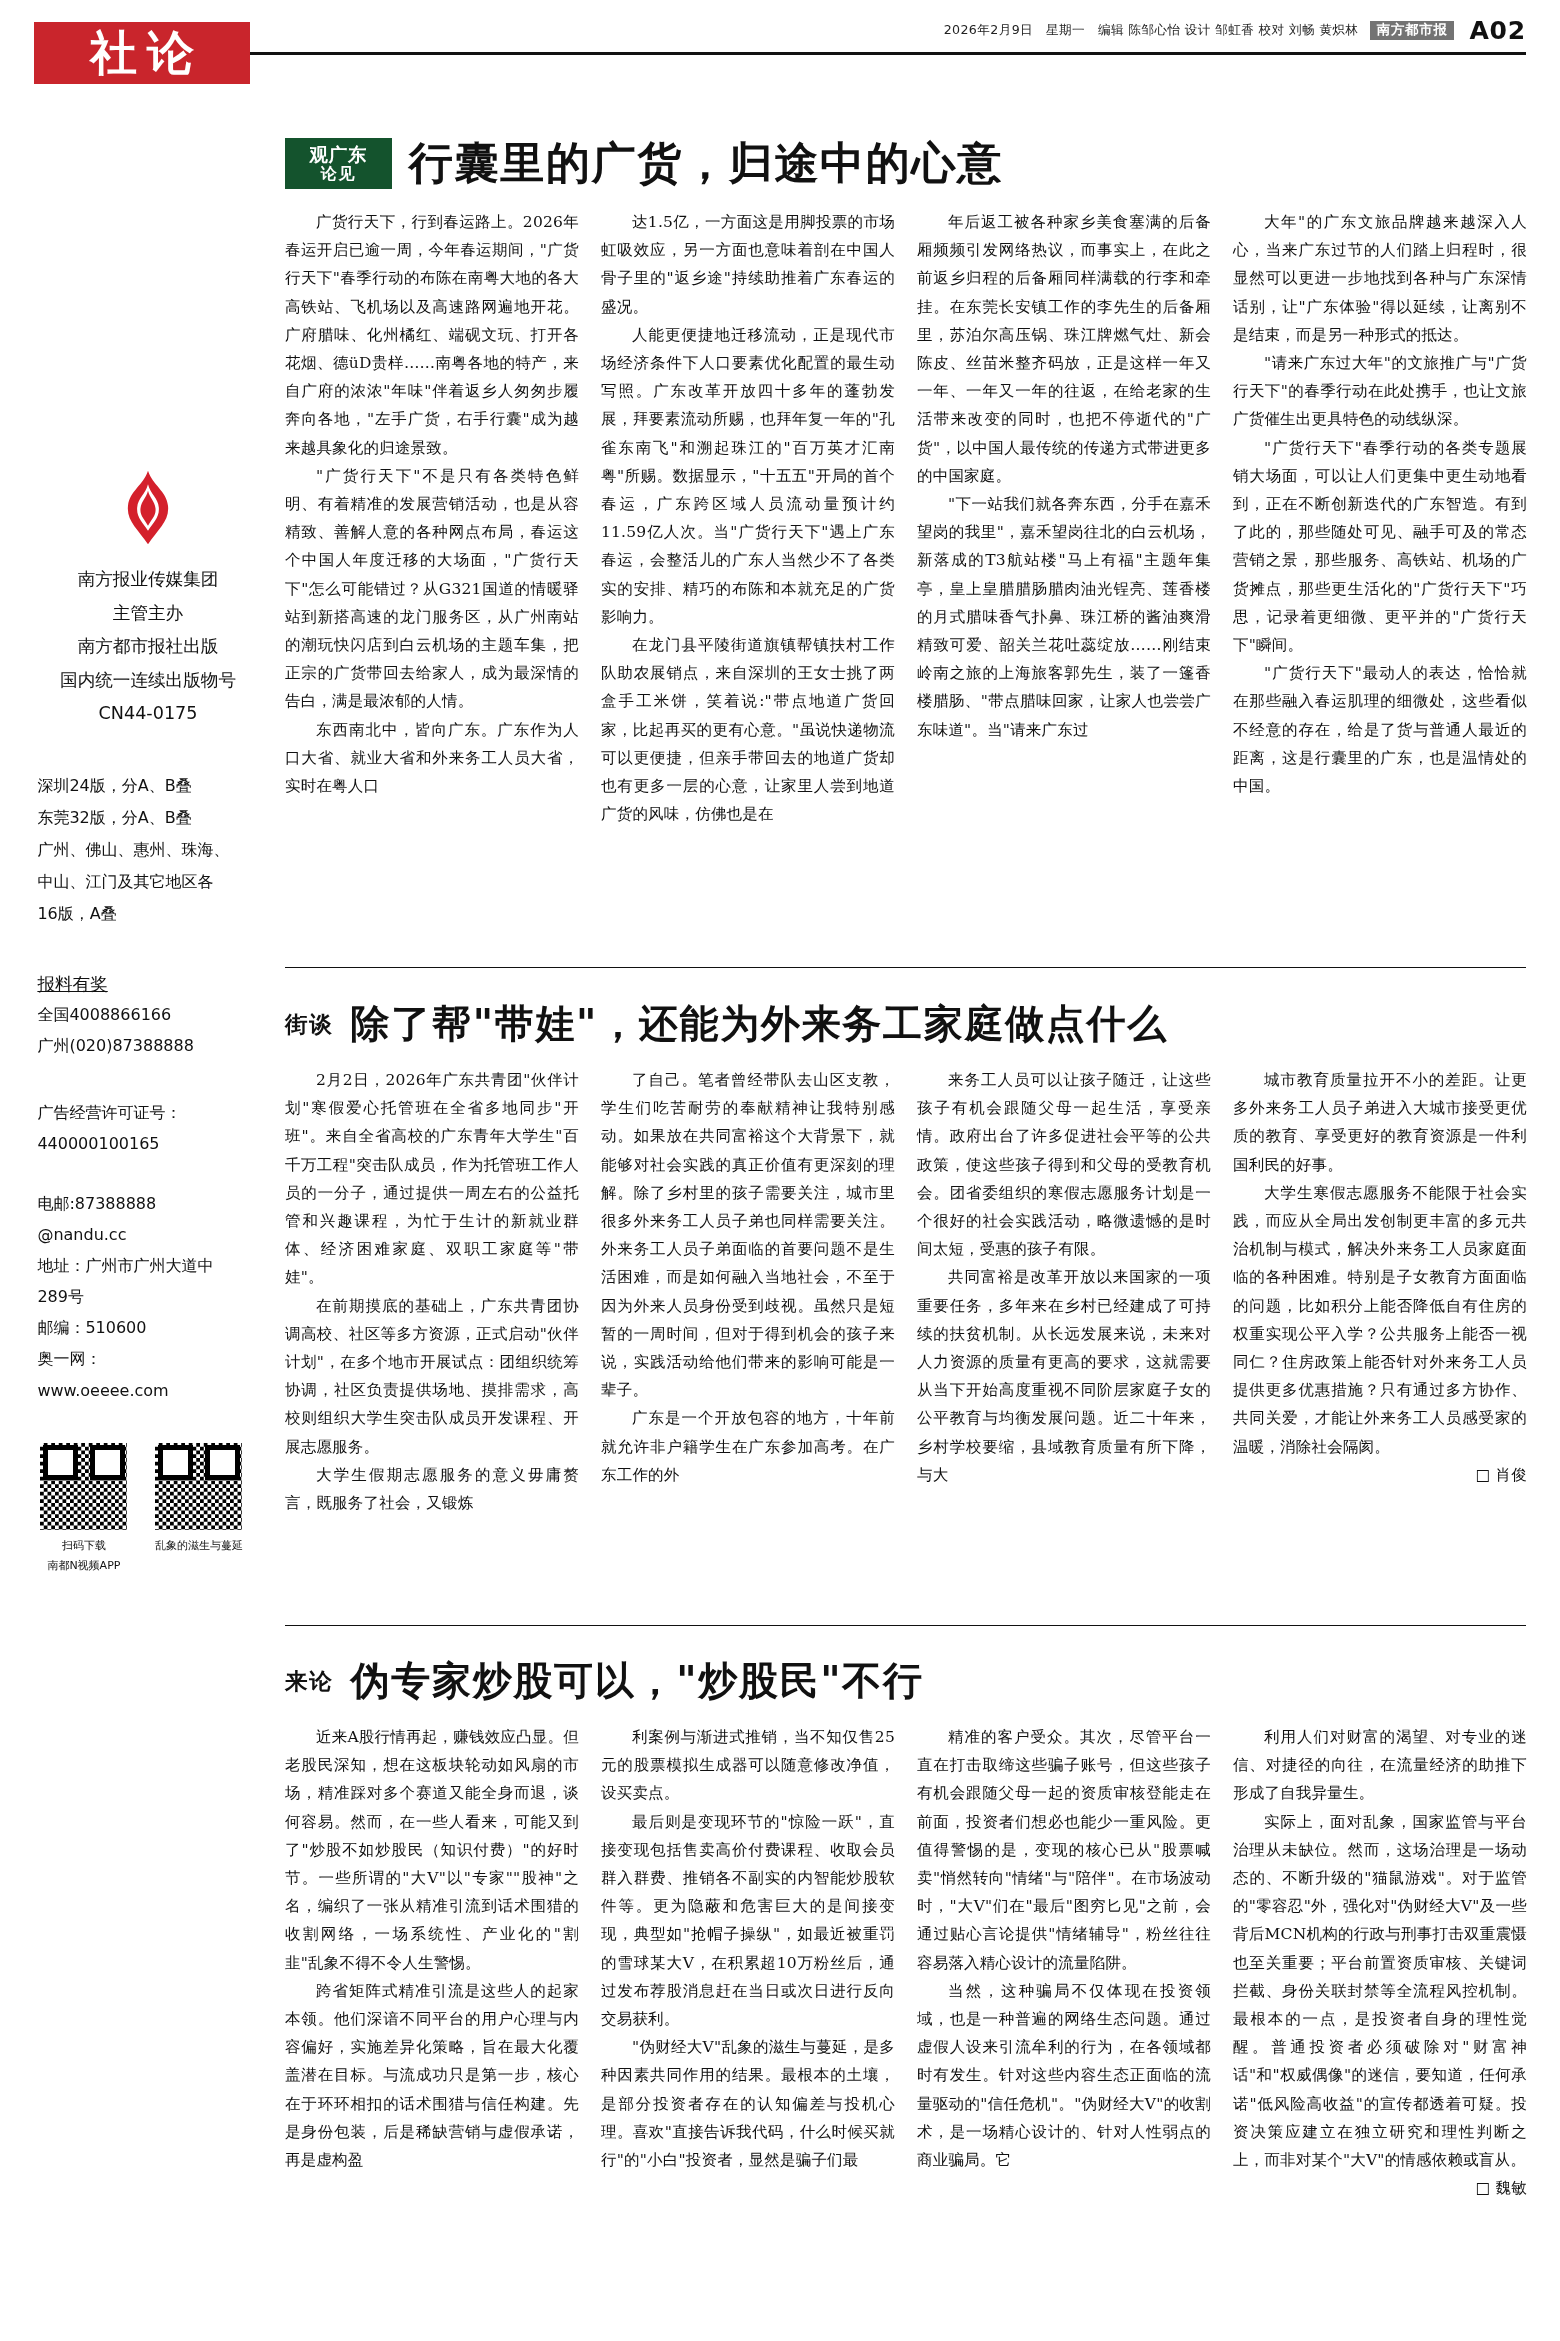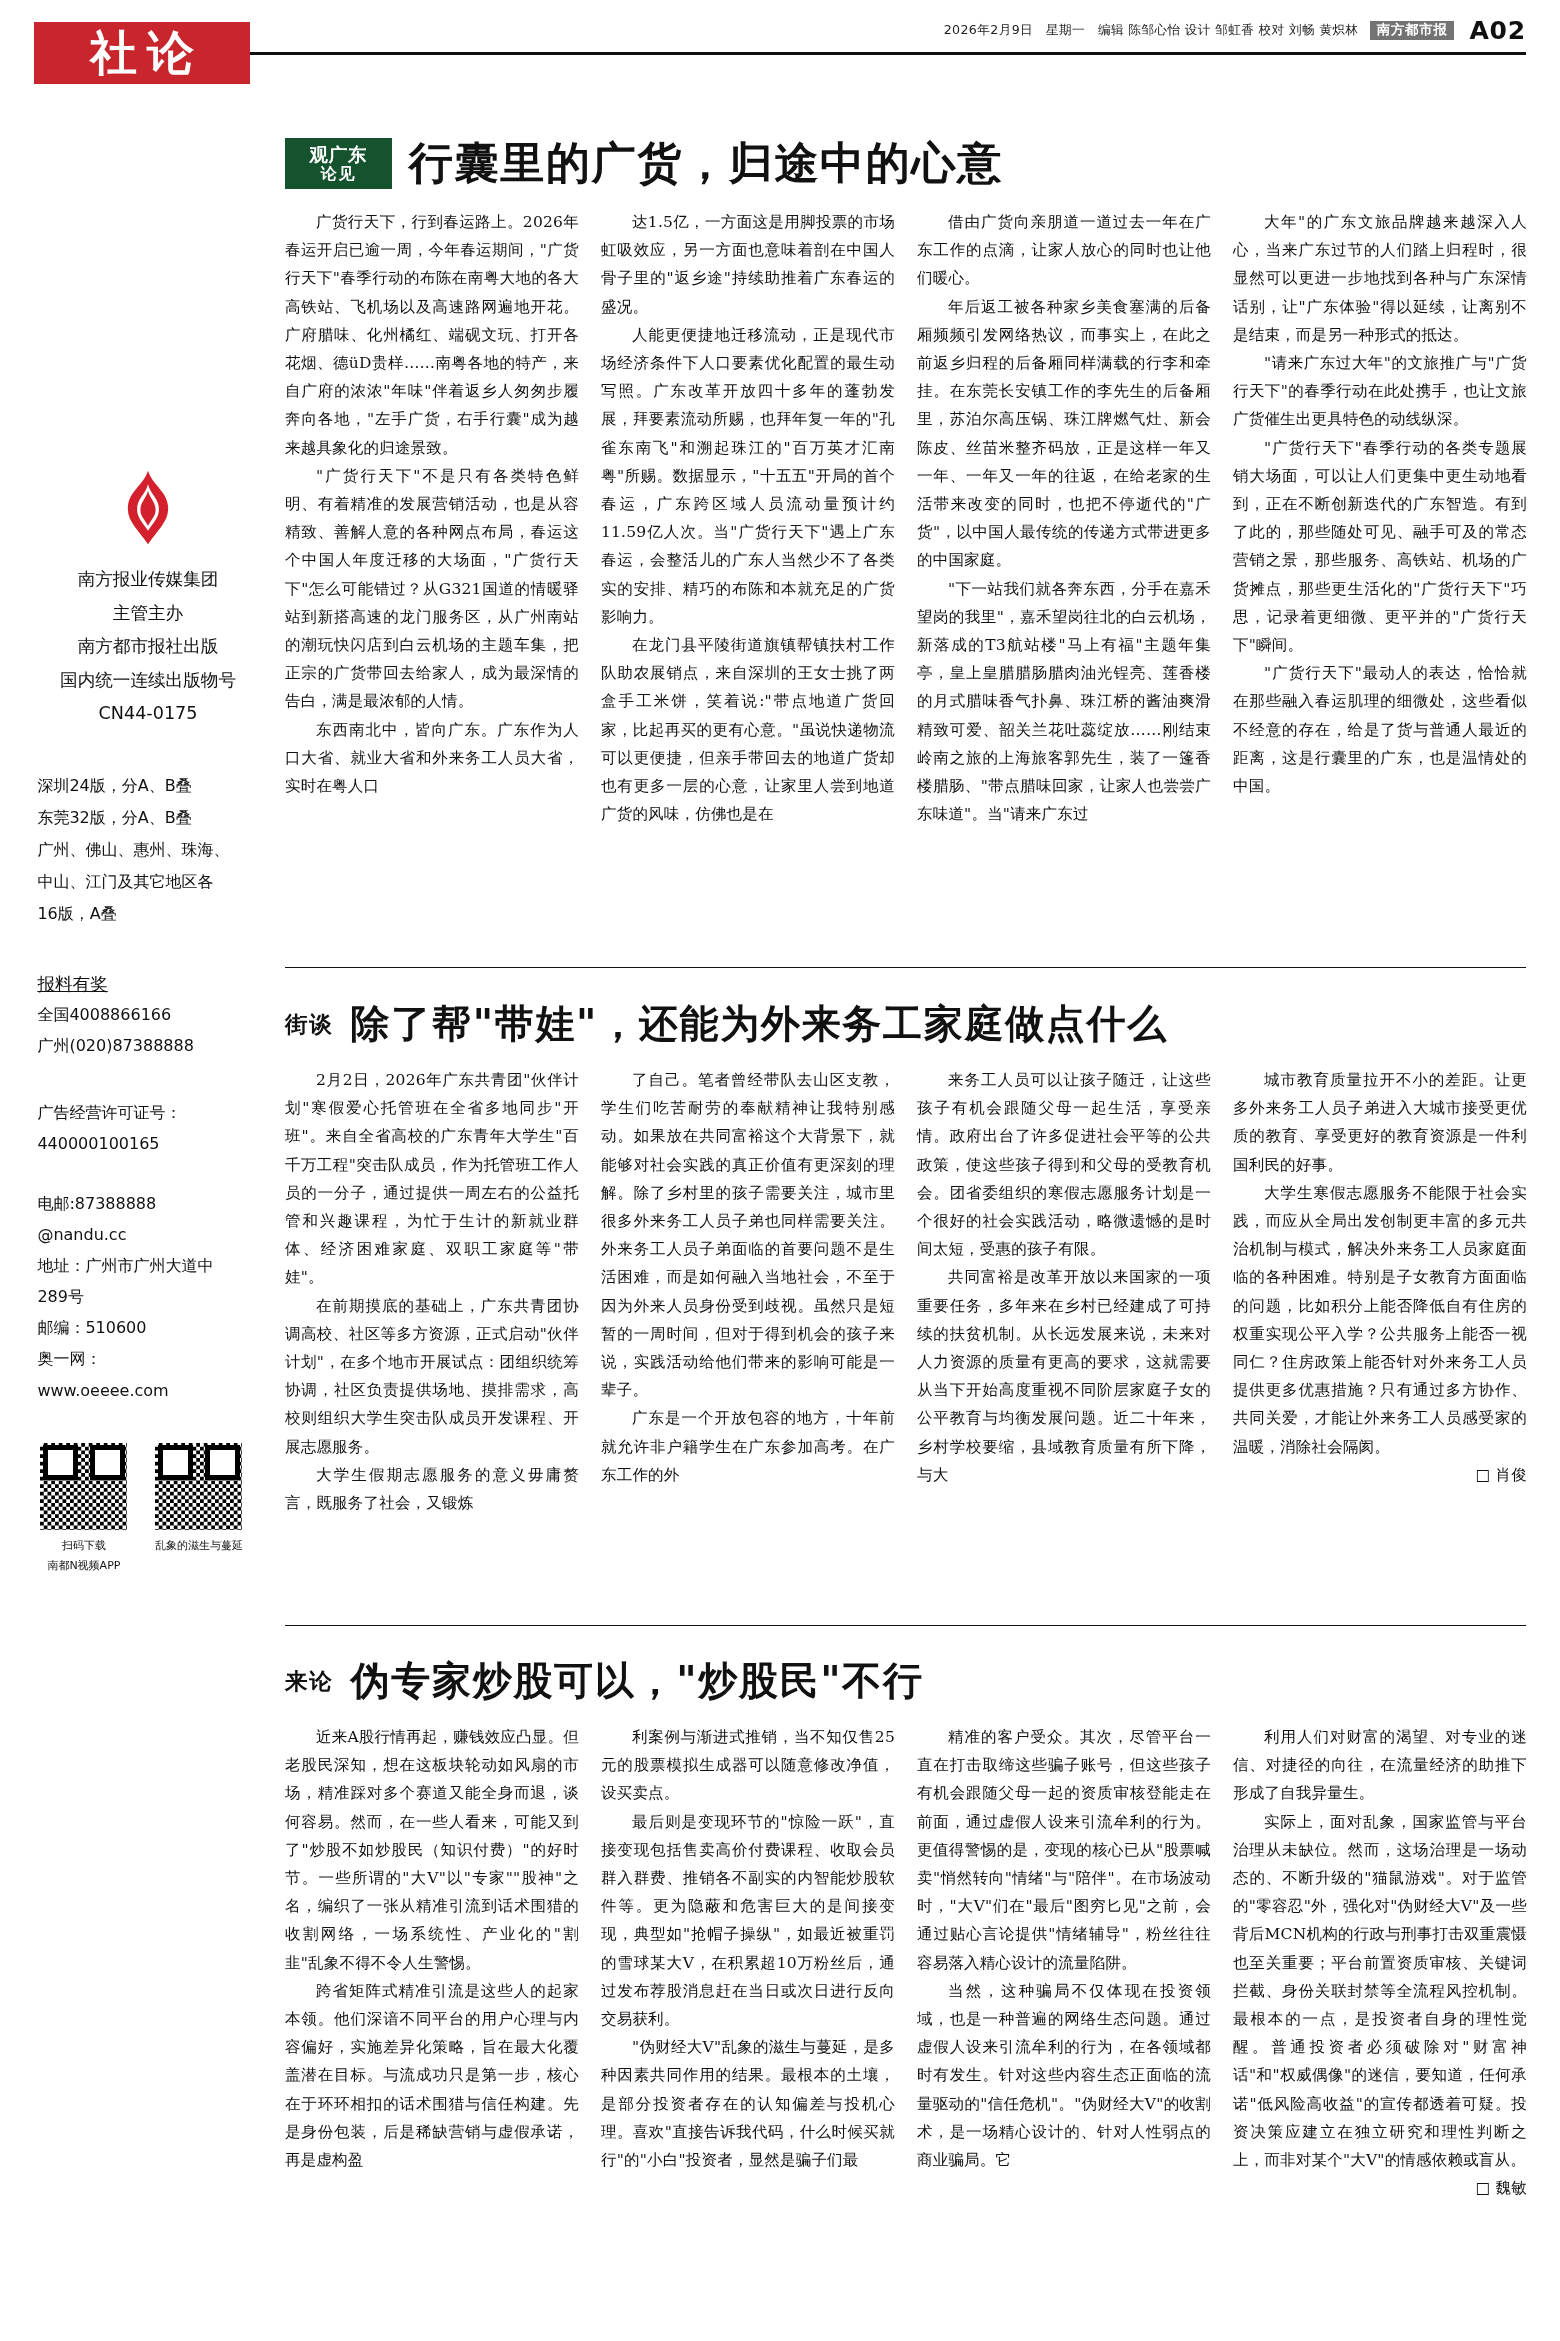--- a/index.html
+++ b/index.html
@@ -346,21 +346,20 @@
         <p>广货行天下，行到春运路上。2026年春运开启已逾一周，今年春运期间，"广货行天下"春季行动的布陈在南粤大地的各大高铁站、飞机场以及高速路网遍地开花。广府腊味、化州橘红、端砚文玩、打开各花烟、德üD贵样……南粤各地的特产，来自广府的浓浓"年味"伴着返乡人匆匆步履奔向各地，"左手广货，右手行囊"成为越来越具象化的归途景致。</p>
         <p>"广货行天下"不是只有各类特色鲜明、有着精准的发展营销活动，也是从容精致、善解人意的各种网点布局，春运这个中国人年度迁移的大场面，"广货行天下"怎么可能错过？从G321国道的情暖驿站到新搭高速的龙门服务区，从广州南站的潮玩快闪店到白云机场的主题车集，把正宗的广货带回去给家人，成为最深情的告白，满是最浓郁的人情。</p>
         <p>东西南北中，皆向广东。广东作为人口大省、就业大省和外来务工人员大省，实时在粤人口</p>
       </div>
       <div class="col">
         <p>达1.5亿，一方面这是用脚投票的市场虹吸效应，另一方面也意味着剖在中国人骨子里的"返乡途"持续助推着广东春运的盛况。</p>
         <p>人能更便捷地迁移流动，正是现代市场经济条件下人口要素优化配置的最生动写照。广东改革开放四十多年的蓬勃发展，拜要素流动所赐，也拜年复一年的"孔雀东南飞"和溯起珠江的"百万英才汇南粤"所赐。数据显示，"十五五"开局的首个春运，广东跨区域人员流动量预计约11.59亿人次。当"广货行天下"遇上广东春运，会整活儿的广东人当然少不了各类实的安排、精巧的布陈和本就充足的广货影响力。</p>
         <p>在龙门县平陵街道旗镇帮镇扶村工作队助农展销点，来自深圳的王女士挑了两盒手工米饼，笑着说:"带点地道广货回家，比起再买的更有心意。"虽说快递物流可以更便捷，但亲手带回去的地道广货却也有更多一层的心意，让家里人尝到地道广货的风味，仿佛也是在</p>
       </div>
       <div class="col">
-        <p>借由广货向亲朋道一道过去一年在广东工作的点滴，让家人放心的同时也让他们暖心。</p>
         <p>年后返工被各种家乡美食塞满的后备厢频频引发网络热议，而事实上，在此之前返乡归程的后备厢同样满载的行李和牵挂。在东莞长安镇工作的李先生的后备厢里，苏泊尔高压锅、珠江牌燃气灶、新会陈皮、丝苗米整齐码放，正是这样一年又一年、一年又一年的往返，在给老家的生活带来改变的同时，也把不停逝代的"广货"，以中国人最传统的传递方式带进更多的中国家庭。</p>
         <p>"下一站我们就各奔东西，分手在嘉禾望岗的我里"，嘉禾望岗往北的白云机场，新落成的T3航站楼"马上有福"主题年集亭，皇上皇腊腊肠腊肉油光锃亮、莲香楼的月式腊味香气扑鼻、珠江桥的酱油爽滑精致可爱、韶关兰花吐蕊绽放……刚结束岭南之旅的上海旅客郭先生，装了一篷香楼腊肠、"带点腊味回家，让家人也尝尝广东味道"。当"请来广东过</p>
       </div>
       <div class="col">
         <p>大年"的广东文旅品牌越来越深入人心，当来广东过节的人们踏上归程时，很显然可以更进一步地找到各种与广东深情话别，让"广东体验"得以延续，让离别不是结束，而是另一种形式的抵达。</p>
         <p>"请来广东过大年"的文旅推广与"广货行天下"的春季行动在此处携手，也让文旅广货催生出更具特色的动线纵深。</p>
         <p>"广货行天下"春季行动的各类专题展销大场面，可以让人们更集中更生动地看到，正在不断创新迭代的广东智造。有到了此的，那些随处可见、融手可及的常态营销之景，那些服务、高铁站、机场的广货摊点，那些更生活化的"广货行天下"巧思，记录着更细微、更平并的"广货行天下"瞬间。</p>
         <p>"广货行天下"最动人的表达，恰恰就在那些融入春运肌理的细微处，这些看似不经意的存在，给是了货与普通人最近的距离，这是行囊里的广东，也是温情处的中国。</p>
       </div>
     </div>
@@ -406,21 +405,21 @@
       <div class="col">
         <p>近来A股行情再起，赚钱效应凸显。但老股民深知，想在这板块轮动如风扇的市场，精准踩对多个赛道又能全身而退，谈何容易。然而，在一些人看来，可能又到了"炒股不如炒股民（知识付费）"的好时节。一些所谓的"大V"以"专家""股神"之名，编织了一张从精准引流到话术围猎的收割网络，一场系统性、产业化的"割韭"乱象不得不令人生警惕。</p>
         <p>跨省矩阵式精准引流是这些人的起家本领。他们深谙不同平台的用户心理与内容偏好，实施差异化策略，旨在最大化覆盖潜在目标。与流成功只是第一步，核心在于环环相扣的话术围猎与信任构建。先是身份包装，后是稀缺营销与虚假承诺，再是虚构盈</p>
       </div>
       <div class="col">
         <p>利案例与渐进式推销，当不知仅售25元的股票模拟生成器可以随意修改净值，设买卖点。</p>
         <p>最后则是变现环节的"惊险一跃"，直接变现包括售卖高价付费课程、收取会员群入群费、推销各不副实的内智能炒股软件等。更为隐蔽和危害巨大的是间接变现，典型如"抢帽子操纵"，如最近被重罚的雪球某大V，在积累超10万粉丝后，通过发布荐股消息赶在当日或次日进行反向交易获利。</p>
         <p>"伪财经大V"乱象的滋生与蔓延，是多种因素共同作用的结果。最根本的土壤，是部分投资者存在的认知偏差与投机心理。喜欢"直接告诉我代码，什么时候买就行"的"小白"投资者，显然是骗子们最</p>
       </div>
       <div class="col">
-        <p>精准的客户受众。其次，尽管平台一直在打击取缔这些骗子账号，但这些孩子有机会跟随父母一起的资质审核登能走在前面，通过虚假人设来引流牟利的行为。更值得警惕的是，变现的核心已从"股票喊卖"悄然转向"情绪"与"陪伴"。在市场波动时，"大V"们在"最后"图穷匕见"之前，会通过贴心言论提供"情绪辅导"，粉丝往往容易落入精心设计的流量陷阱。</p>
+        <p>精准的客户受众。其次，尽管平台一直在打击取缔这些骗子账号，但这些孩子有机会跟随父母一起的资质审核登能走在前面，投资者们想必也能少一重风险。更值得警惕的是，变现的核心已从"股票喊卖"悄然转向"情绪"与"陪伴"。在市场波动时，"大V"们在"最后"图穷匕见"之前，会通过贴心言论提供"情绪辅导"，粉丝往往容易落入精心设计的流量陷阱。</p>
         <p>当然，这种骗局不仅体现在投资领域，也是一种普遍的网络生态问题。通过虚假人设来引流牟利的行为，在各领域都时有发生。针对这些内容生态正面临的流量驱动的"信任危机"。"伪财经大V"的收割术，是一场精心设计的、针对人性弱点的商业骗局。它</p>
       </div>
       <div class="col">
         <p>利用人们对财富的渴望、对专业的迷信、对捷径的向往，在流量经济的助推下形成了自我异量生。</p>
         <p>实际上，面对乱象，国家监管与平台治理从未缺位。然而，这场治理是一场动态的、不断升级的"猫鼠游戏"。对于监管的"零容忍"外，强化对"伪财经大V"及一些背后MCN机构的行政与刑事打击双重震慑也至关重要；平台前置资质审核、关键词拦截、身份关联封禁等全流程风控机制。最根本的一点，是投资者自身的理性觉醒。普通投资者必须破除对"财富神话"和"权威偶像"的迷信，要知道，任何承诺"低风险高收益"的宣传都透着可疑。投资决策应建立在独立研究和理性判断之上，而非对某个"大V"的情感依赖或盲从。</p>
         <p class="byline">□ 魏敏</p>
       </div>
     </div>
   </div>
 

